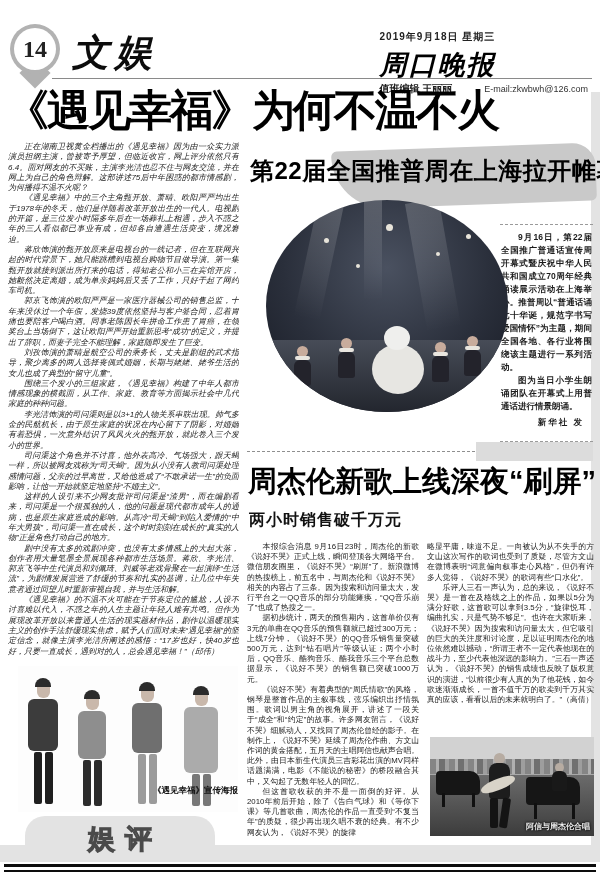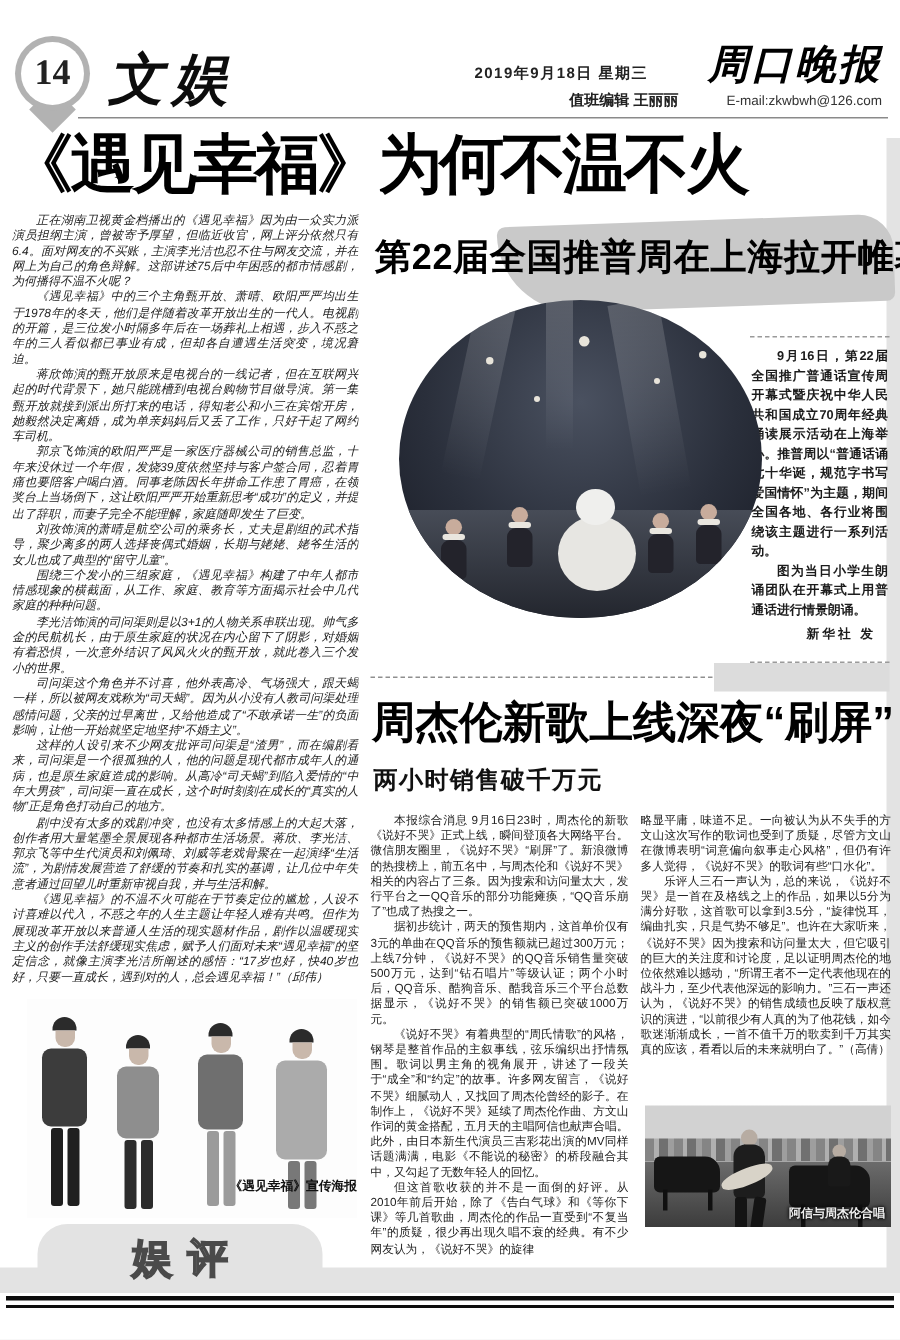--- a/index.html
+++ b/index.html
@@ -13,24 +13,24 @@
   .rule-thin{position:absolute;left:4px;top:870px;width:592px;height:1.5px;background:#0d0d0d;}
   
   .badge{position:absolute;left:10px;top:24px;width:50px;height:50px;background:#b2b2b2;border-radius:50%;}
   .badge-tail{position:absolute;left:24px;top:62px;width:22px;height:22px;background:#b2b2b2;transform:rotate(45deg);}
   .badge-inner{position:absolute;left:14px;top:28px;width:42px;height:42px;background:#fff;border-radius:50%;
                display:flex;align-items:center;justify-content:center;
                font-family:"Liberation Serif","DejaVu Serif",serif;font-size:24px;font-weight:bold;color:#222;}
   .section-title{position:absolute;left:72px;top:28px;font-family:"Liberation Serif","DejaVu Serif",serif;
                  font-style:italic;font-weight:900;font-size:37px;letter-spacing:6px;color:#0c0c0c;}
   .header-right{position:absolute;right:12px;top:30px;text-align:right;}
-  .hr-row{display:flex;justify-content:flex-end;align-items:baseline;gap:8px;}
+  .hr-row{display:flex;justify-content:flex-end;align-items:baseline;gap:8px;flex-direction:column;}
   .date-line{font-size:10px;font-weight:bold;color:#222;letter-spacing:1px;}
   .paper-name{font-family:Liberation Sans, sans-serif;font-style:italic;font-weight:900;
-              font-size:27px;letter-spacing:2px;color:#000;line-height:1;margin-left:32px;}
+              font-size:27px;letter-spacing:2px;color:#000;line-height:1;}
   .hr-row2{display:flex;justify-content:flex-end;align-items:baseline;gap:32px;margin-top:3px;}
   .duty-editor{font-size:10px;font-weight:bold;color:#222;}
   .email{font-size:9px;color:#333;}
   .head-rule{position:absolute;left:52px;top:78px;width:540px;height:1px;background:#8a8a8a;}
   
   .lead-headline{position:absolute;left:6px;top:86px;width:470px;font-size:43px;font-weight:900;
                  letter-spacing:-2px;color:#000;line-height:1.15;white-space:nowrap;}
   .col-left{position:absolute;left:8px;top:142px;width:231px;height:518px;overflow:hidden;}
   .col-left p{margin:0;text-indent:2em;font-size:8px;line-height:10.3px;text-align:justify;
               font-style:italic;color:#222;}
@@ -76,21 +76,21 @@
   
   .music-headline{position:absolute;left:248px;top:462px;width:348px;font-size:29px;font-weight:900;
                   letter-spacing:0px;color:#000;white-space:nowrap;}
   .music-subhead{position:absolute;left:249px;top:510px;font-size:16px;font-weight:bold;color:#111;
                  letter-spacing:1px;}
   .mcol{position:absolute;top:542px;overflow:hidden;}
   .mcol p{margin:0;text-indent:2em;font-size:7.8px;line-height:10.2px;text-align:justify;color:#222;}
   .mcol1{left:247px;width:172px;height:296px;}
   .mcol2{left:427px;width:167px;height:193px;}
   .mcol2 p:first-child{text-indent:0;}
-  .mv-photo{position:absolute;left:430px;top:737px;width:164px;height:81px;overflow:hidden;
+  .mv-photo{position:absolute;left:430px;top:737px;width:164px;height:99px;overflow:hidden;
             background:linear-gradient(180deg,#d2d2d2 0 24px,#a8a8a8 24px 38px,#6b6b6b 38px,#3c3c3c 100%);}
   .skyline{position:absolute;left:0;top:22px;width:164px;height:15px;
            background:repeating-linear-gradient(90deg,#858585 0 6px,#b0b0b0 6px 9px,#707070 9px 15px,#9e9e9e 15px 19px);}
   .piano{position:absolute;background:#161616;border-radius:4px 10px 4px 4px;}
   .piano-leg{position:absolute;width:3px;background:#101010;}
   .guitarist{position:absolute;left:52px;top:16px;width:36px;height:78px;}
   .g-head{position:absolute;left:12px;top:0;width:11px;height:11px;border-radius:50%;background:#b7aca2;}
   .g-body{position:absolute;left:7px;top:10px;width:21px;height:36px;border-radius:8px 8px 4px 4px;background:#1d1d1d;}
   .g-guitar{position:absolute;left:-2px;top:26px;width:36px;height:11px;border-radius:45%;
             background:#d8d3c8;transform:rotate(-22deg);}

